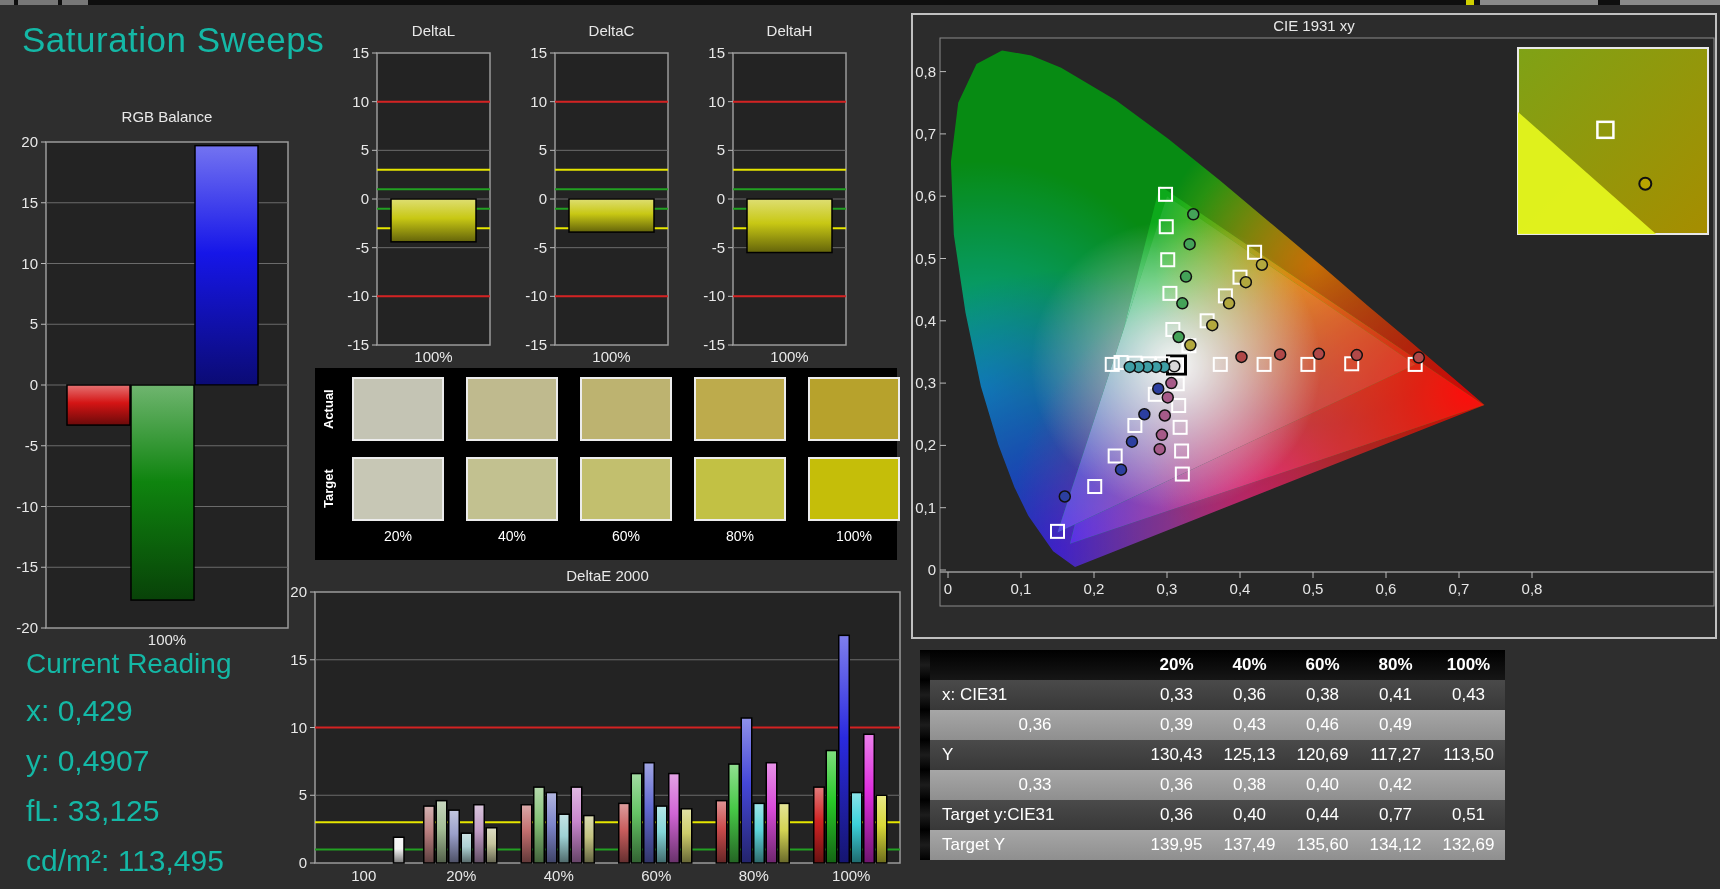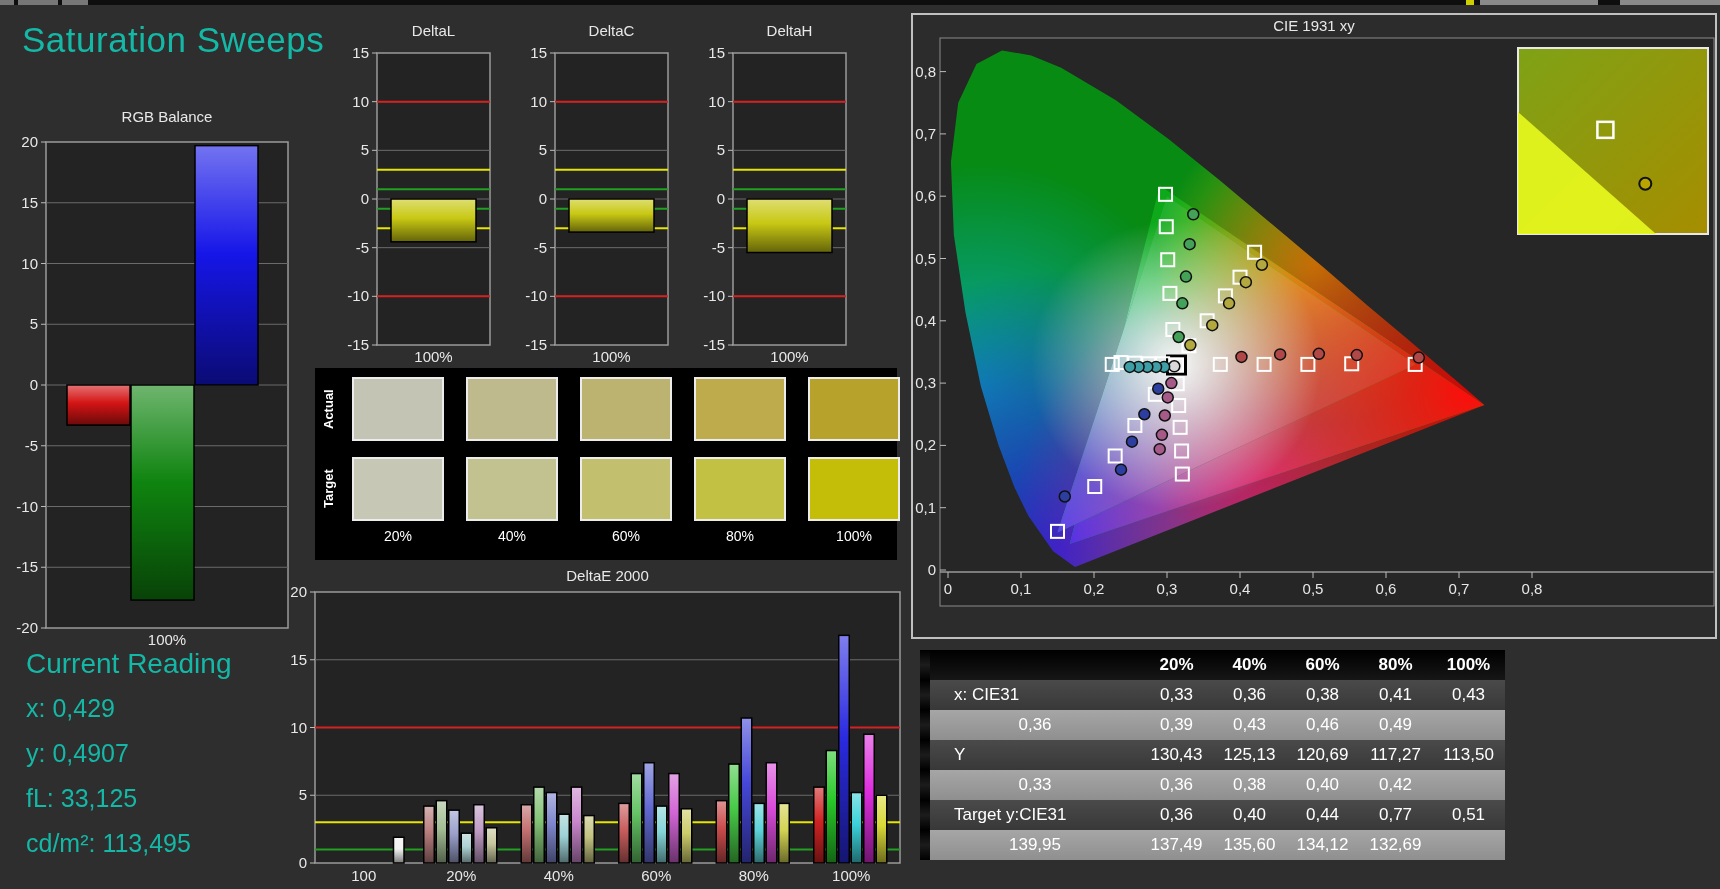--- a/index.html
+++ b/index.html
@@ -6,30 +6,30 @@
     font-family:"Liberation Sans",sans-serif;-webkit-font-smoothing:antialiased;}
   #stage{position:absolute;inset:0;width:1720px;height:889px;}
   #charts{position:absolute;left:0;top:0;width:1720px;height:889px;}
   svg text{font-family:"Liberation Sans",sans-serif;}
   .abs{position:absolute;}
   #top-strip{left:0;top:0;width:1720px;height:5px;background:#0e0e0e;}
   .strip-seg{position:absolute;top:0;height:5px;}
   #page-title{left:22px;top:20px;color:#14b8a6;font-size:35px;letter-spacing:.5px;}
   #current-reading{left:26px;top:648px;color:#14b8a6;}
   #current-reading .cr-title{font-size:28px;margin-bottom:14px;}
-  #current-reading .cr-line{font-size:25px;margin-bottom:16px;}
+  #current-reading .cr-line{font-size:30px;margin-bottom:16px;}
   #swatch-panel{left:315px;top:368px;width:582px;height:192px;background:#000;}
   .swatch{position:absolute;width:92px;height:64px;border:2px solid #ececec;box-sizing:border-box;}
   .swatch-col-label{position:absolute;top:160px;width:92px;text-align:center;color:#fff;font-size:14px;}
   .swatch-row-label{position:absolute;left:6px;color:#fff;font-size:13px;font-weight:bold;
     writing-mode:vertical-rl;transform:rotate(180deg);height:64px;text-align:center;}
   #data-table{left:920px;top:650px;width:585px;color:#fff;font-size:17px;}
   .trow{display:grid;grid-template-columns:10px 210px 73px 73px 73px 73px 73px;height:30px;line-height:30px;}
   .tcell{overflow:hidden;white-space:nowrap;text-align:center;}
-  .tcell.lbl{text-align:left;padding-left:24px;}
+  .tcell.lbl{text-align:left;padding-left:12px;}
   .tcell.strip{background:linear-gradient(#000,#1c1c1c,#000);}
   .trow.head{background:linear-gradient(#000,#161616);font-weight:bold;}
   .trow.dark{background:linear-gradient(#4a4a4a,#383838);}
   .trow.light{background:linear-gradient(#a6a6a6,#8f8f8f);}
 </style>
 </head>
 <body>
 
 <div id="stage">
 
@@ -647,20 +647,21 @@
         <div class="tcell strip"></div>
         <div class="tcell lbl">Target y:CIE31</div>
         <div class="tcell">0,36</div>
         <div class="tcell">0,40</div>
         <div class="tcell">0,44</div>
         <div class="tcell">0,77</div>
         <div class="tcell">0,51</div>
       </div>
       <div class="trow light">
         <div class="tcell strip"></div>
+        <div class="tcell lbl">Target Y</div>
         <div class="tcell">139,95</div>
         <div class="tcell">137,49</div>
         <div class="tcell">135,60</div>
         <div class="tcell">134,12</div>
         <div class="tcell">132,69</div>
       </div>
     </div>
 
 </div>
 

